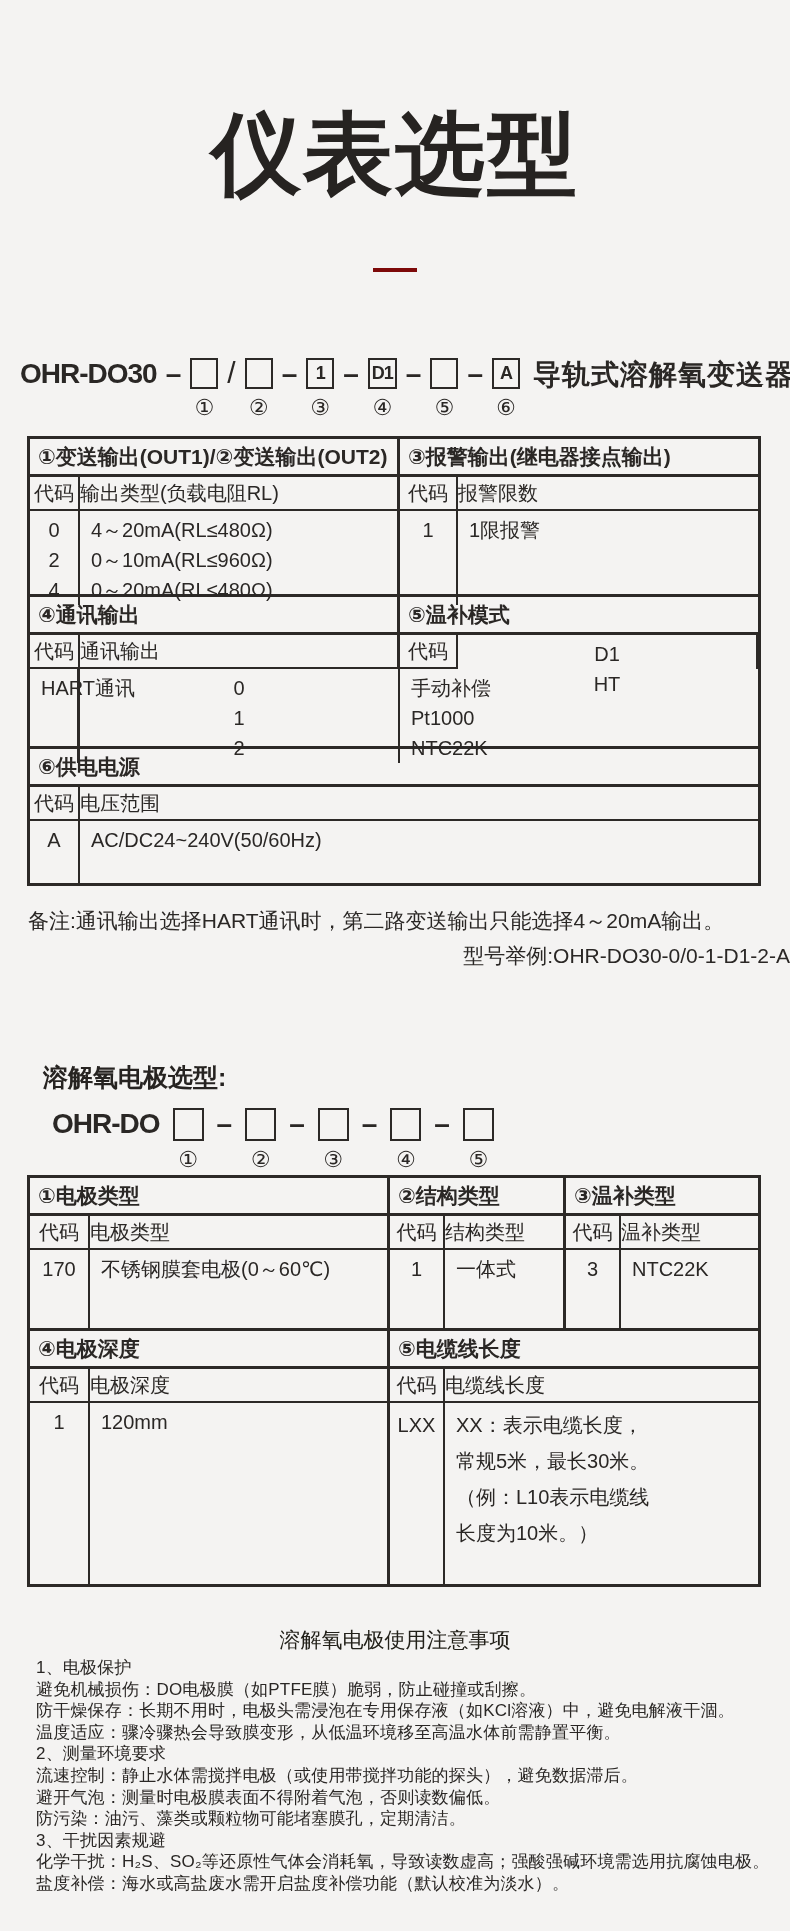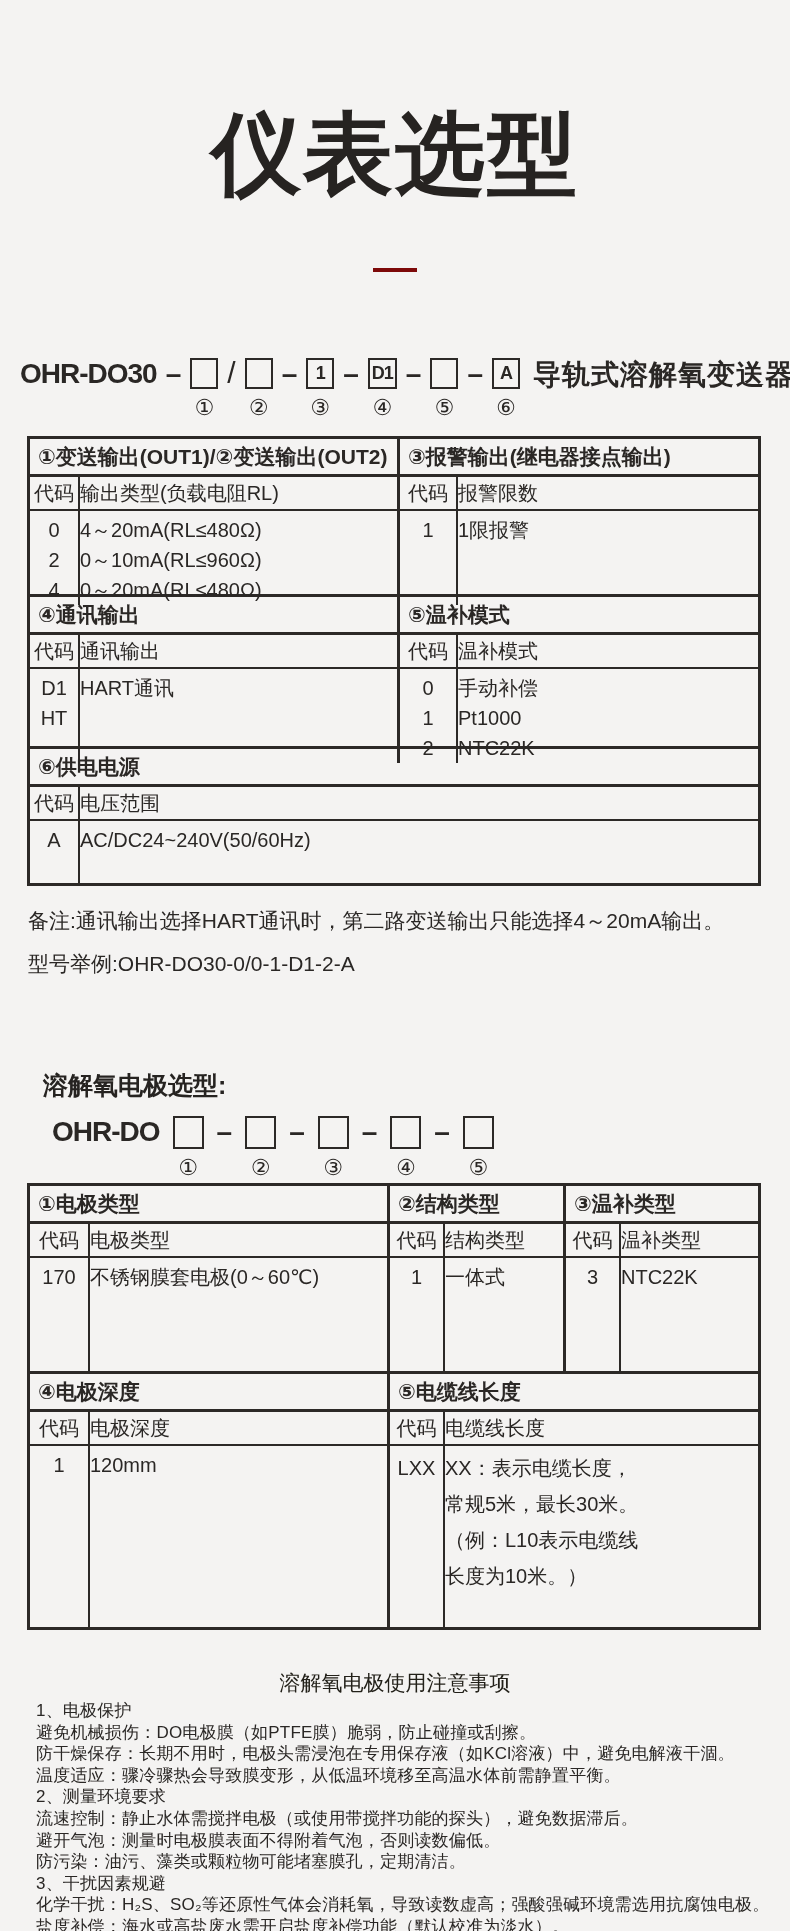--- a/index.html
+++ b/index.html
@@ -92,44 +92,44 @@
   .cell.code{justify-content:center;}
   .br2{border-right:2px solid #2c2927;}
   .br3{border-right:3px solid #2c2927;}
   .bodycell{
     box-sizing:border-box;
     padding-top:4px;
     font-size:20px;line-height:30px;
     display:block;
   }
   .bodycell.codecol{text-align:center;}
-  .bodycell.txtcol{}
+  .bodycell.txtcol{padding-left:11px;}
   .bodycell div{white-space:nowrap;}
 
   
   .g4a{grid-template-columns:50px 320px 58px 1fr;grid-template-rows:38px 34px 1fr;height:158px;}
   .g4b{grid-template-columns:50px 320px 58px 1fr;grid-template-rows:38px 34px 1fr;height:152px;}
   .g2c{grid-template-columns:50px 1fr;grid-template-rows:38px 34px 1fr;height:134px;}
   .span2{grid-column:span 2;}
 
   
-  .g6{grid-template-columns:60px 300px 55px 121px 55px 1fr;grid-template-rows:38px 34px 1fr;height:188px;}
+  .g6{grid-template-columns:60px 300px 55px 121px 55px 1fr;grid-template-rows:38px 34px 1fr;height:153px;}
   .g4e{grid-template-columns:60px 300px 55px 1fr;grid-template-rows:38px 34px 1fr;height:253px;}
   .desc-lines div{white-space:nowrap;line-height:36px;}
   .lxx{line-height:36px;}
 
   
   .remark{
     margin:21px 0 0 28px;
     font-size:21px;line-height:27px;color:#2a2725;
     letter-spacing:0px;white-space:nowrap;
   }
   .example{
-    margin:16px 0 0 28px;
-    font-size:21px;line-height:27px;color:#2a2725;white-space:nowrap;
+    margin:8px 0 0 28px;
+    font-size:21px;line-height:27px;color:#2a2725;white-space:nowrap;text-align:right;
   }
 
   
   .electrode-heading{
     margin:92px 0 0 43px;
     font-size:25px;font-weight:700;color:#262321;
   }
 
   
   .usage{margin:40px 0 0 0;}
@@ -216,21 +216,20 @@
       </div>
     </div>
 
     <div class="sect g4b divider">
       <div class="cell hdr br3 span2">④通讯输出</div>
       <div class="cell hdr span2">⑤温补模式</div>
 
       <div class="cell sub code br2">代码</div>
       <div class="cell sub txt br3">通讯输出</div>
       <div class="cell sub code br2">代码</div>
-      <div class="cell sub txt">温补模式</div>
 
       <div class="bodycell codecol br2">
         <div>D1</div>
         <div>HT</div>
       </div>
       <div class="bodycell txtcol br3">
         <div>HART通讯</div>
       </div>
       <div class="bodycell codecol br2">
         <div>0</div>

